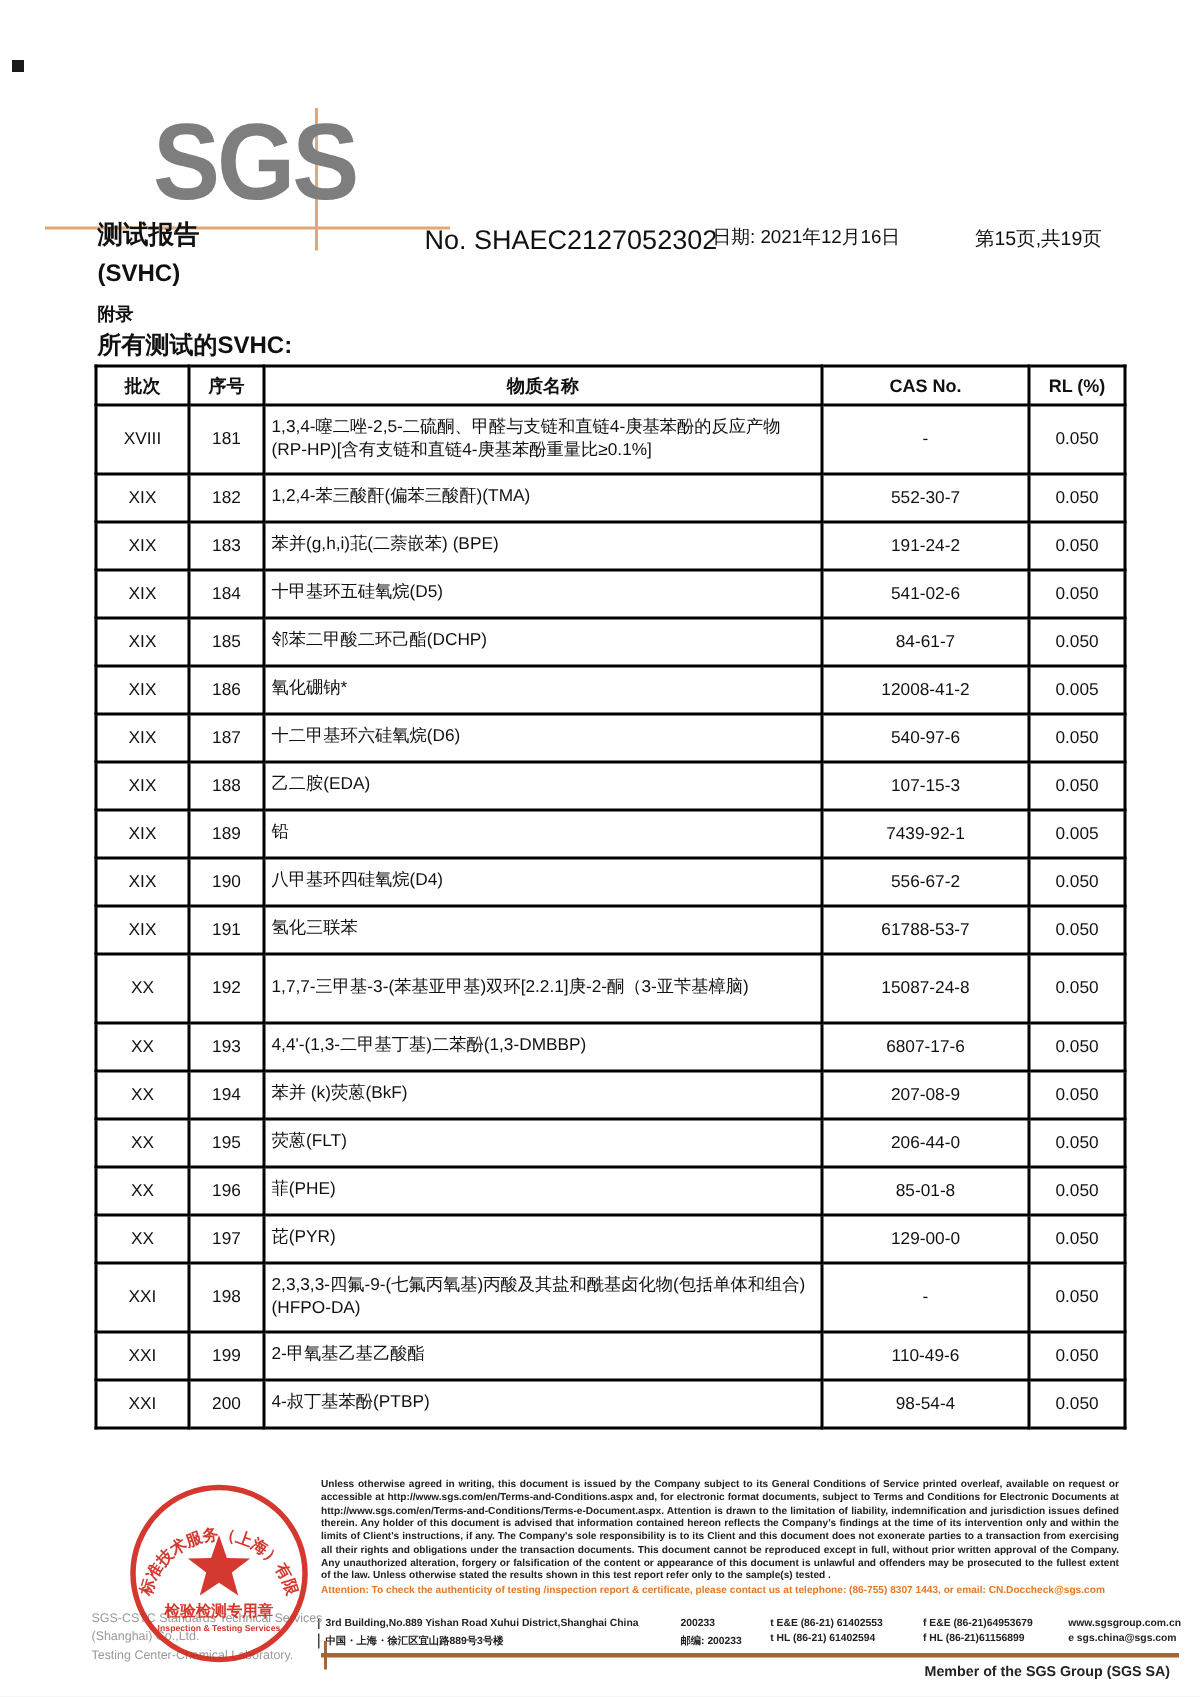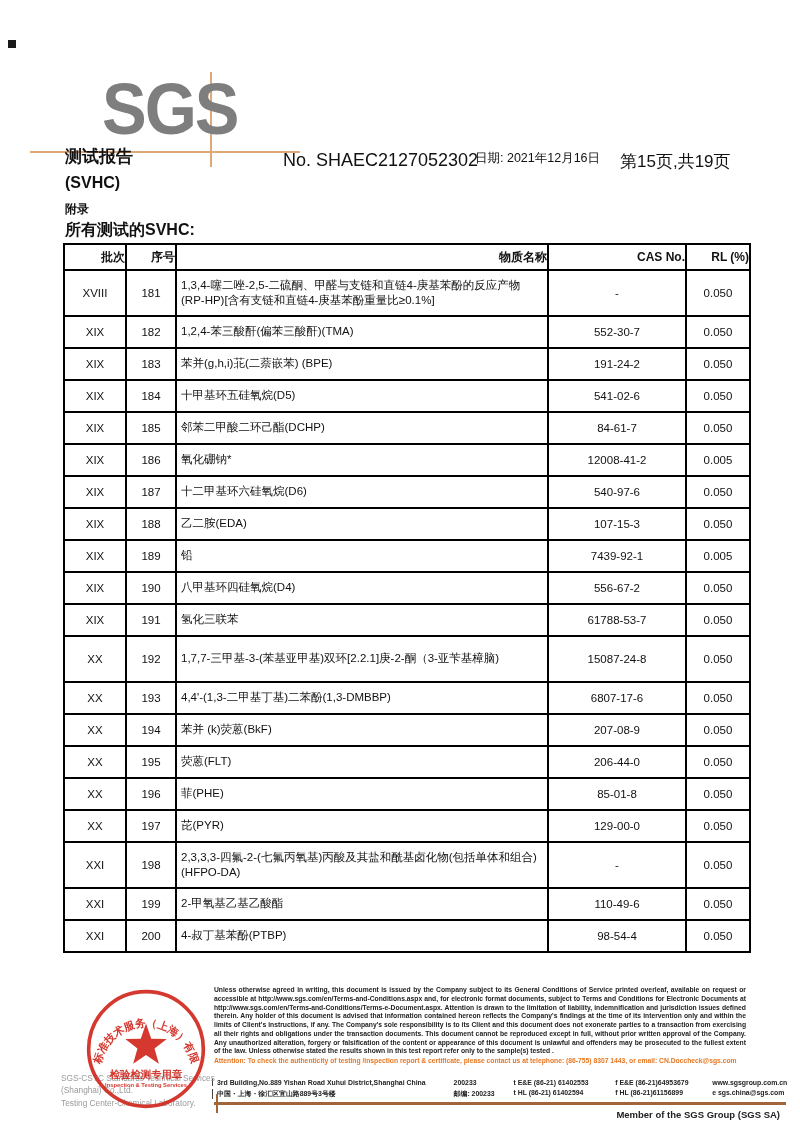--- a/index.html
+++ b/index.html
@@ -13,28 +13,28 @@
   .logo-wrap { position:absolute; left:60px; top:28px; width:200px; height:110px;margin-top:34px; }
   .logo-text { position:absolute; left:42px; top:8px; font-size:67px; font-weight:bold; color:#7e7e7e; letter-spacing:-2px; font-family:"Liberation Sans", sans-serif; transform:scaleY(1.08); }
   .logo-hline { position:absolute; left:-30px; top:89px; width:270px; height:2px; background:#dfa877; }
   .logo-vline { position:absolute; left:150px; top:10px; width:2px; height:95px; background:#dfa877; }
 
   
   .title-cn  { position:absolute; left:65px; top:145px; font-size:17px; font-weight:bold; }
   .title-sub { position:absolute; left:65px; top:174px; font-size:16px; font-weight:bold; }
   .report-no { position:absolute; left:283px; top:150px; font-size:18px; }
   .report-date { position:absolute; left:475px; top:150px; font-size:12.5px; }
-  .report-page { position:absolute; left:620px; top:150px; font-size:17px; }
+  .report-page { position:absolute; left:650px; top:150px; font-size:13px; }
   .appendix  { position:absolute; left:65px; top:201px; font-size:12px; font-weight:bold; }
   .subtitle  { position:absolute; left:65px; top:220px; font-size:16px; font-weight:bold; }
 
   
   .svhc-table { position:absolute; left:63px; top:243px; width:686px; border-collapse:collapse; table-layout:fixed; }
   .svhc-table th, .svhc-table td { border:2px solid #000; vertical-align:middle; }
-  .svhc-table th { height:26px; font-size:12px; font-weight:bold; text-align:right;border-radius:13px; }
+  .svhc-table th { height:26px; font-size:12px; font-weight:bold; text-align:center;border-radius:13px; }
   .svhc-table td { font-size:11.5px; }
   .c-batch, .c-no, .c-cas, .c-rl { text-align:center; }
   .c-name { text-align:left; padding:2px 4px; line-height:1.32; }
   tr.row-s td { height:32px; }
   tr.row-d td { height:46px; }
   col.w-batch { width:62px; } col.w-no { width:50px; } col.w-name { width:372px; }
   col.w-cas { width:138px; } col.w-rl { width:64px; }
 
   
   .stamp { position:absolute; left:82px; top:988px; width:128px; height:122px; opacity:.92; z-index:2; }
@@ -205,21 +205,21 @@
         <tr style="" class="row-s">
         <td class="c-batch">XX</td>
         <td class="c-no">197</td>
         <td class="c-name">芘(PYR)</td>
         <td class="c-cas">129-00-0</td>
         <td class="c-rl">0.050</td>
       </tr>
         <tr style="" class="row-d">
         <td class="c-batch">XXI</td>
         <td class="c-no">198</td>
-        <td class="c-name">2,3,3,3-四氟-2-(七氟丙氧基)丙酸及其盐和酰基卤化物(包括单体和组合)(HFPO-DA)</td>
+        <td class="c-name">2,3,3,3-四氟-9-(七氟丙氧基)丙酸及其盐和酰基卤化物(包括单体和组合)(HFPO-DA)</td>
         <td class="c-cas">-</td>
         <td class="c-rl">0.050</td>
       </tr>
         <tr style="" class="row-s">
         <td class="c-batch">XXI</td>
         <td class="c-no">199</td>
         <td class="c-name">2-甲氧基乙基乙酸酯</td>
         <td class="c-cas">110-49-6</td>
         <td class="c-rl">0.050</td>
       </tr>

